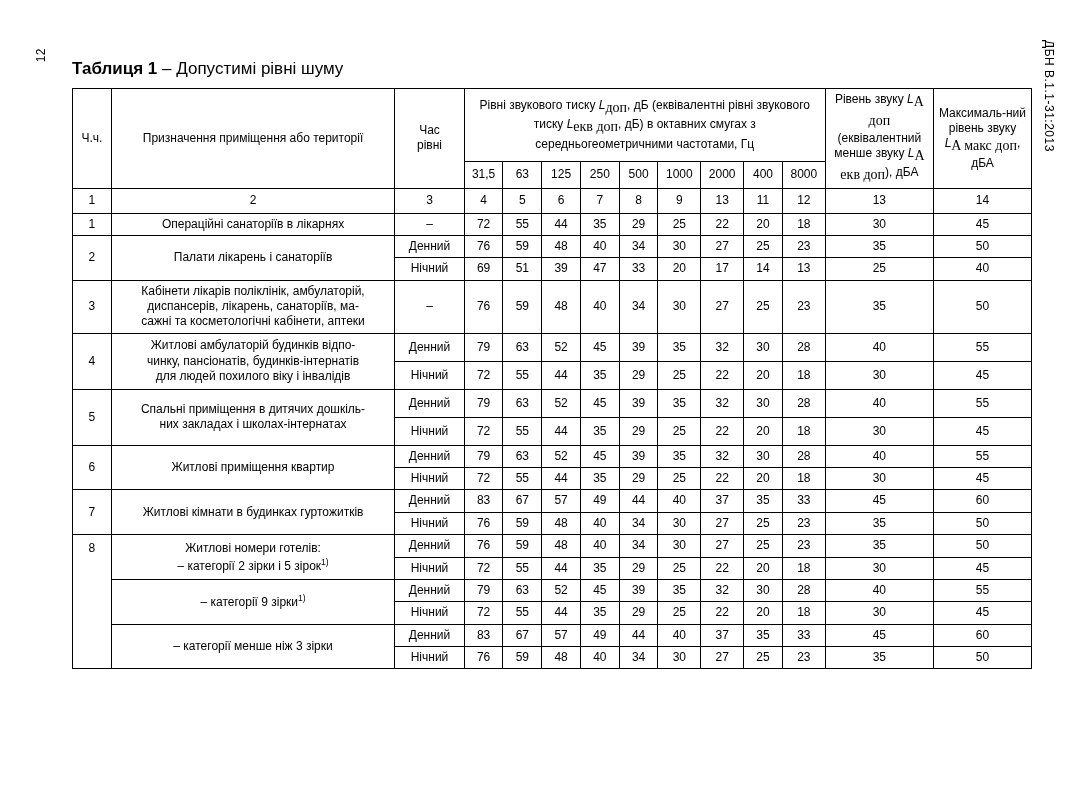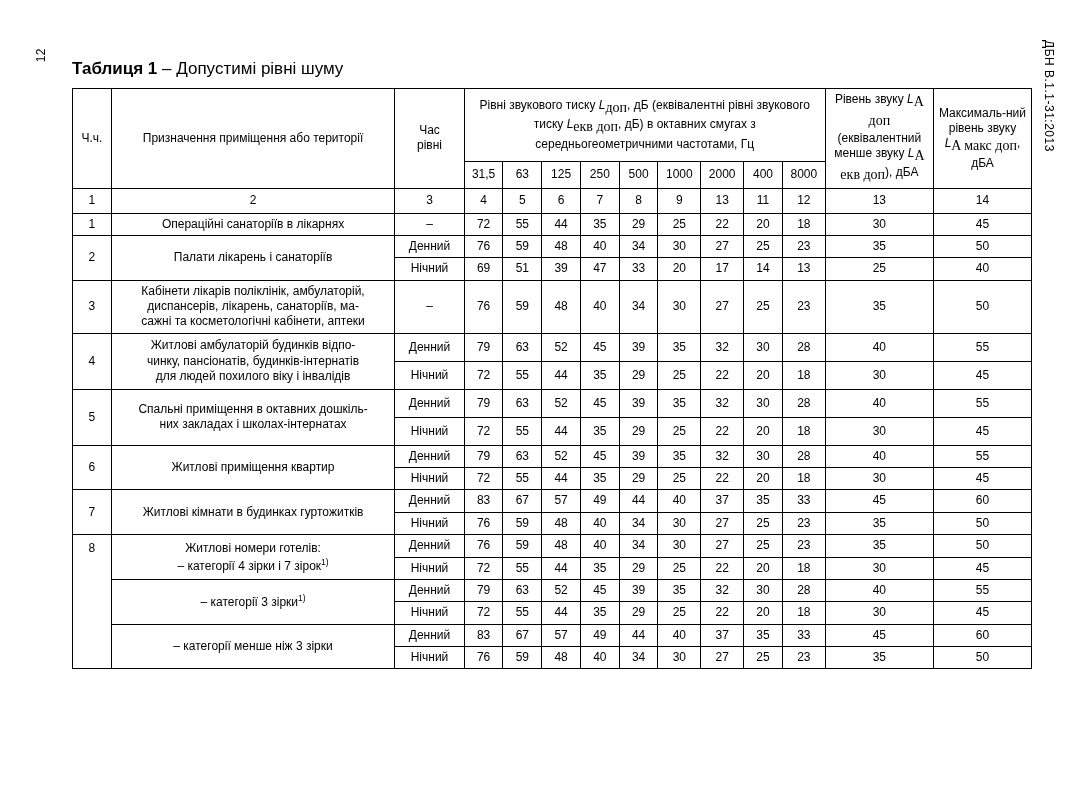--- a/index.html
+++ b/index.html
@@ -236,21 +236,21 @@
           <td>29</td>
           <td>25</td>
           <td>22</td>
           <td>20</td>
           <td>18</td>
           <td>30</td>
           <td>45</td>
         </tr>
         <tr class="tall">
           <td rowspan="2">5</td>
-          <td class="name" rowspan="2"><span>Спальні приміщення в октавних дошкіль-</span><br><span>них закладах і школах-інтернатах</span></td>
+          <td class="name" rowspan="2"><span>Спальні приміщення в дитячих дошкіль-</span><br><span>них закладах і школах-інтернатах</span></td>
           <td>Денний</td>
           <td>79</td>
           <td>63</td>
           <td>52</td>
           <td>45</td>
           <td>39</td>
           <td>35</td>
           <td>32</td>
           <td>30</td>
           <td>28</td>
@@ -326,21 +326,21 @@
           <td>34</td>
           <td>30</td>
           <td>27</td>
           <td>25</td>
           <td>23</td>
           <td>35</td>
           <td>50</td>
         </tr>
         <tr>
           <td rowspan="6" style="vertical-align: top; padding-top: 6px;">8</td>
-          <td class="name" rowspan="2" style="vertical-align: top; padding-top: 6px;"><span>Житлові номери готелів:</span><br><span>– категорії 4 зірки і 7 зірок</span><span class="sup">1)</span></td>
+          <td class="name" rowspan="2" style="vertical-align: top; padding-top: 6px;"><span>Житлові номери готелів:</span><br><span>– категорії 2 зірки і 5 зірок</span><span class="sup">1)</span></td>
           <td>Денний</td>
           <td>76</td>
           <td>59</td>
           <td>48</td>
           <td>40</td>
           <td>34</td>
           <td>30</td>
           <td>27</td>
           <td>25</td>
           <td>23</td>
@@ -355,21 +355,21 @@
           <td>35</td>
           <td>29</td>
           <td>25</td>
           <td>22</td>
           <td>20</td>
           <td>18</td>
           <td>30</td>
           <td>45</td>
         </tr>
         <tr>
-          <td class="name" rowspan="2"><span>– категорії 3 зірки</span><span class="sup">1)</span></td>
+          <td class="name" rowspan="2"><span>– категорії 9 зірки</span><span class="sup">1)</span></td>
           <td>Денний</td>
           <td>79</td>
           <td>63</td>
           <td>52</td>
           <td>45</td>
           <td>39</td>
           <td>35</td>
           <td>32</td>
           <td>30</td>
           <td>28</td>

